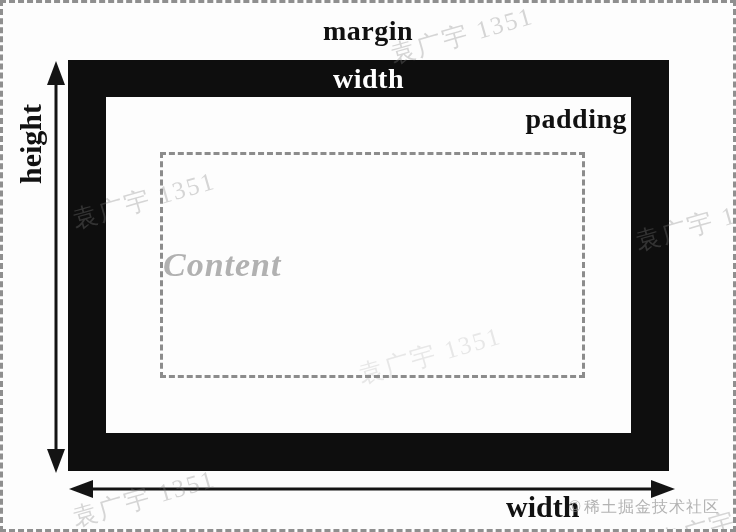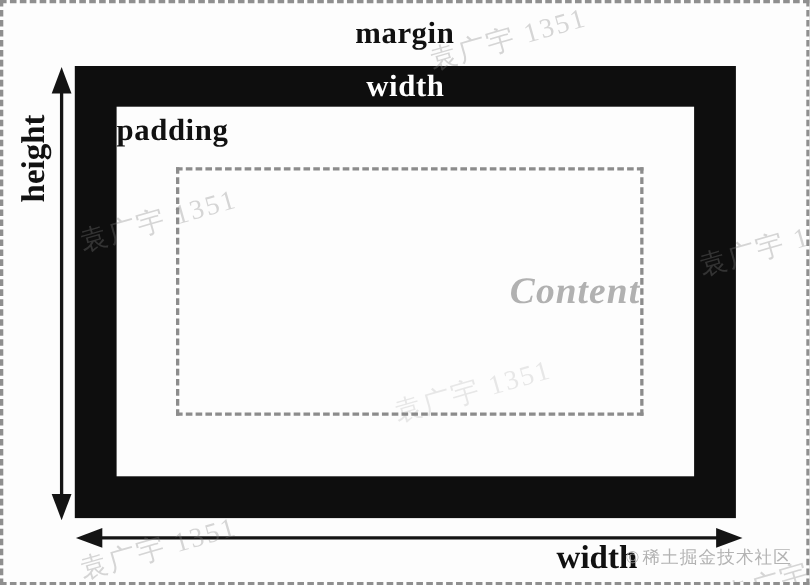--- a/index.html
+++ b/index.html
@@ -47,37 +47,37 @@
 
   
   .padding-box {
     position: absolute;
     left: 38px; top: 37px;
     width: 525px; height: 336px;
     background: #fdfdfd;
   }
   .padding-label {
     position: absolute;
-    left: 0; right: 16px; top: 6px;
-    text-align: left;
+    left: 0; right: 4px; top: 6px;
+    text-align: right;
     font-size: 28px;
     font-weight: bold;
     color: #111111;
     letter-spacing: 0.5px;
   }
 
   
   .content-box {
     position: absolute;
     left: 54px; top: 55px;
     width: 425px; height: 226px;
     border: 3px dashed #8c8c8c;
     display: flex;
     align-items: center;
-    justify-content: flex-end;
+    justify-content: flex-start;
   }
   .content-label {
     font-size: 34px;
     font-weight: bold;
     font-style: italic;
     color: #b1b1b1;
     letter-spacing: 1px;
   }
 
   

